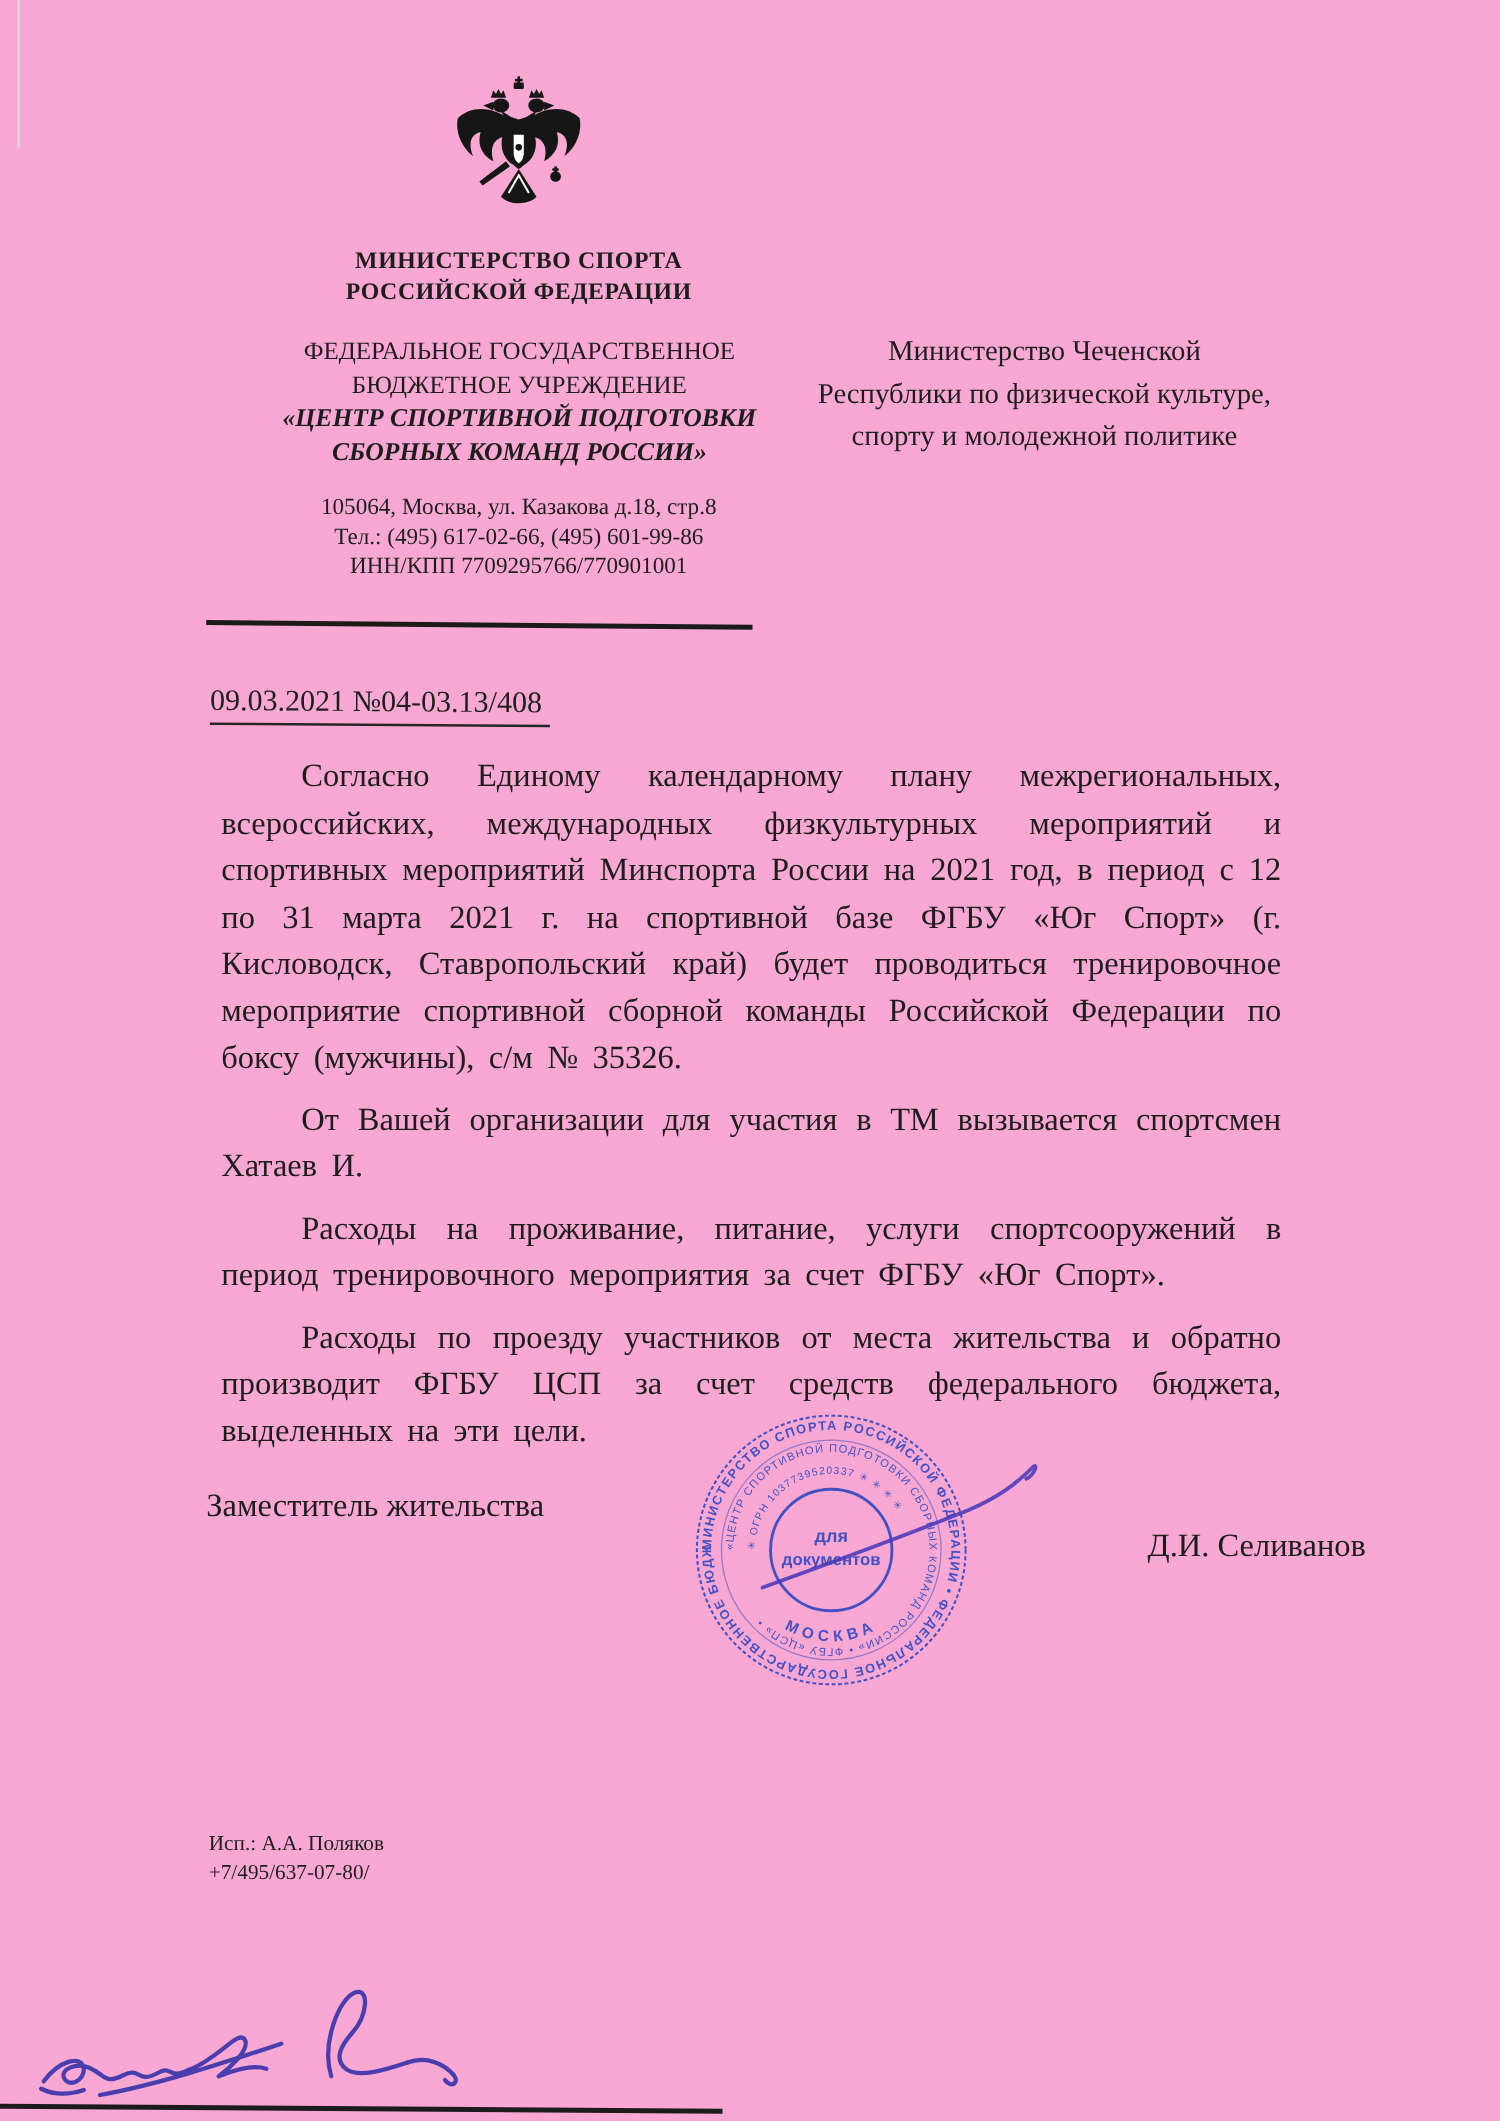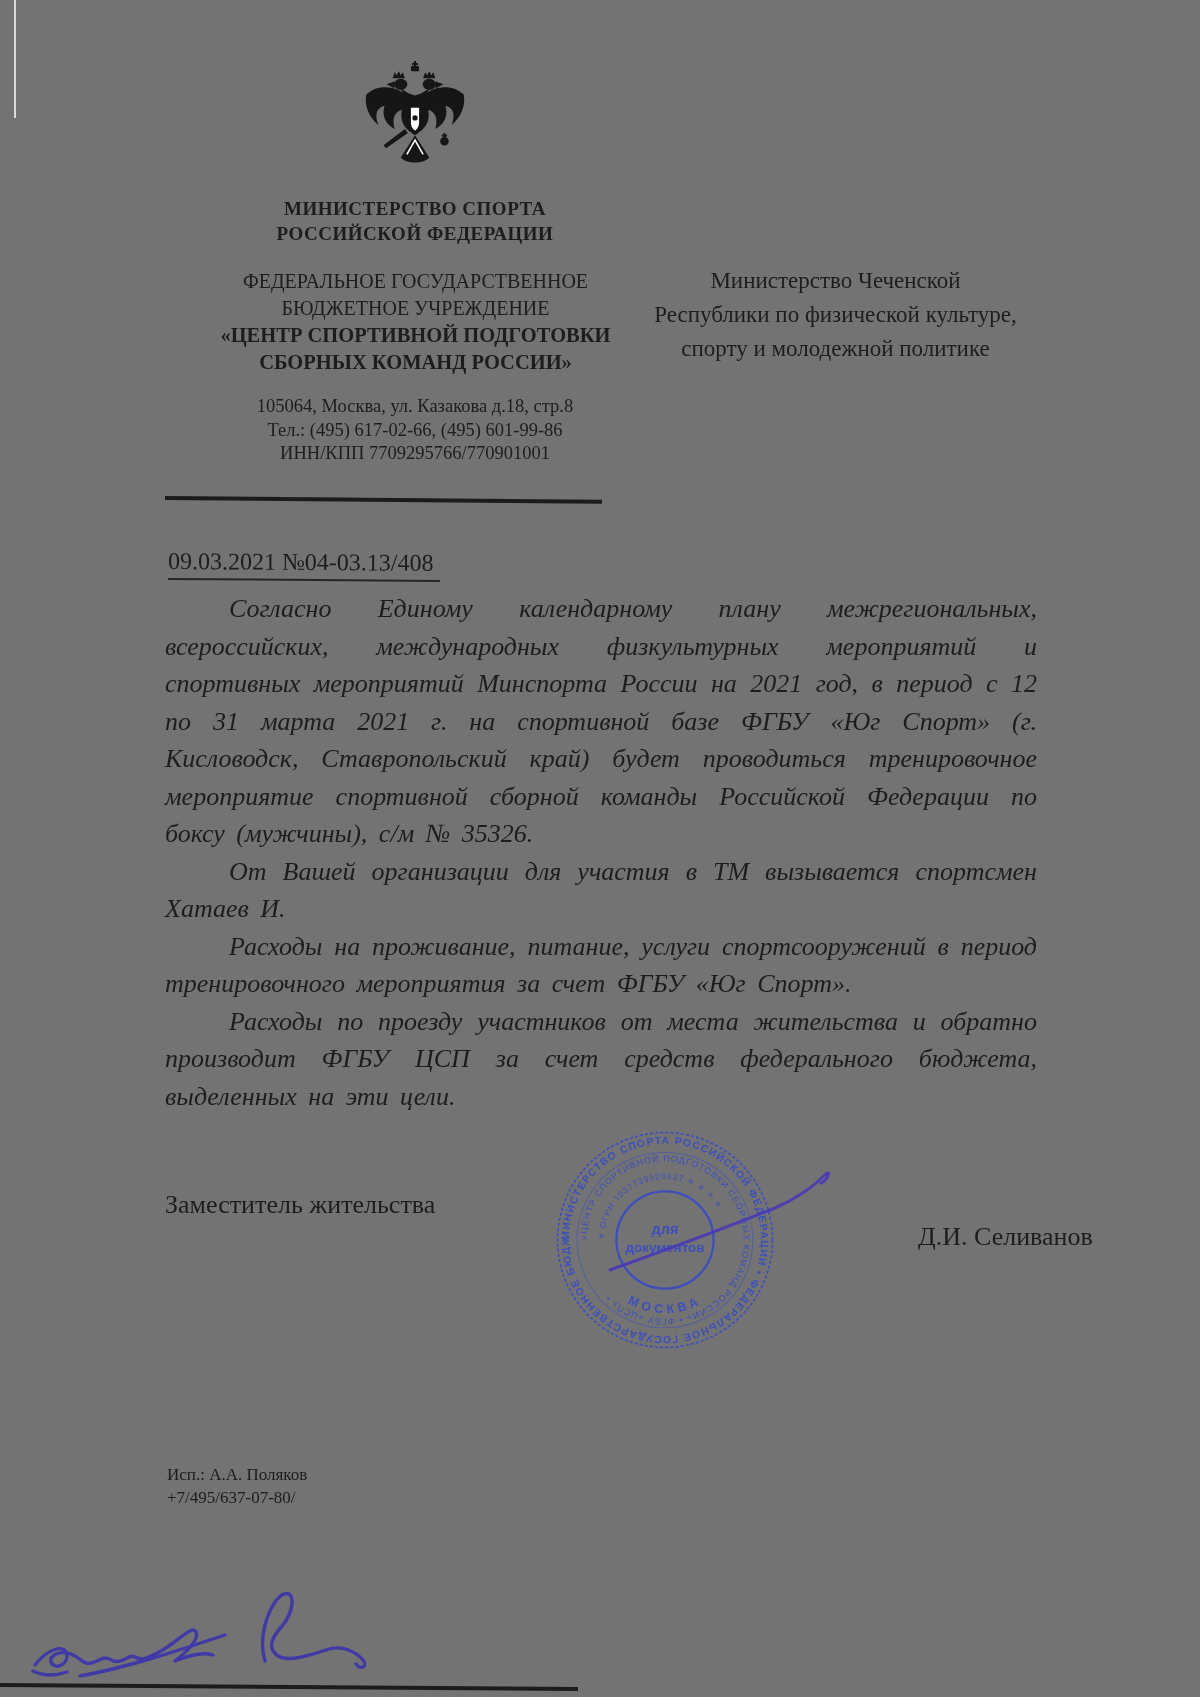--- a/index.html
+++ b/index.html
@@ -1,48 +1,48 @@
 <!DOCTYPE html>
 <html><head>
 <meta charset="utf-8">
 <style>
   html,body { margin:0; padding:0; background:#ffffff; }
   .page {
-    position:relative; width:1200px; height:1697px; background:#737373;
+    position:relative; width:1200px; height:1697px; background:#f9a8d4;
     font-family:"Liberation Serif", serif; color:#1d1d1d; overflow:hidden;
   }
   .abs { position:absolute; }
 
   
   .scan-edge-left { left:14px; top:0; width:2px; height:118px; background:#d9d9d6; }
   .scan-bottom-line { left:0; top:1683px; width:578px; height:4px; background:#1c1c1c;
     transform:rotate(0.4deg); transform-origin:left center; }
 
   
   .coat { left:353px; top:60px; width:124px; height:132px; }
   .ministry { left:140px; top:196px; width:550px; text-align:center;
     font-weight:bold; font-size:19px; line-height:25px; letter-spacing:0.5px; }
   .org { left:128px; top:268px; width:575px; text-align:center;
     font-size:20px; line-height:27px; }
-  .org .b { font-weight:bold; font-size:20.5px; }
+  .org .b { font-weight:bold; font-size:20.5px;font-style:italic; }
   .contacts { left:140px; top:395px; width:550px; text-align:center;
     font-size:18.5px; line-height:23.5px; }
   .divider { left:165px; top:496px; width:437px; height:4px; background:#1b1b1b;
     transform:rotate(0.5deg); transform-origin:left center; }
 
   .recipient { left:618px; top:264px; width:435px; text-align:center;
     font-size:23px; line-height:34px;font-family:Liberation Serif, serif; }
 
   .reference { left:168px; top:548px; font-size:24px; }
   .reference span { display:inline-block; border-bottom:2px solid #262626;
     padding:0 6px 3px 0; transform:rotate(0.4deg); transform-origin:left center; }
 
   .letter-body { left:165px; top:590px; width:872px;
     font-size:26px; line-height:37.5px; word-spacing:5px; }
-  .letter-body p { margin:0; text-indent:64px; text-align:justify;font-style:italic; }
+  .letter-body p { margin:12px; text-indent:64px; text-align:justify; }
 
   .sig-title { left:165px; top:1190px; font-size:26px; }
   .sig-name  { left:918px; top:1198px; font-size:26px;margin-top:24px; }
 
   .stamp { left:541px; top:1116px; filter:blur(0.3px); opacity:0.94; }
   .stamp text { font-family:"Liberation Sans", sans-serif; }
   .pen-stroke { left:560px; top:1130px; }
 
   .footer { left:167px; top:1463px; font-size:17px; line-height:23px; }
 

